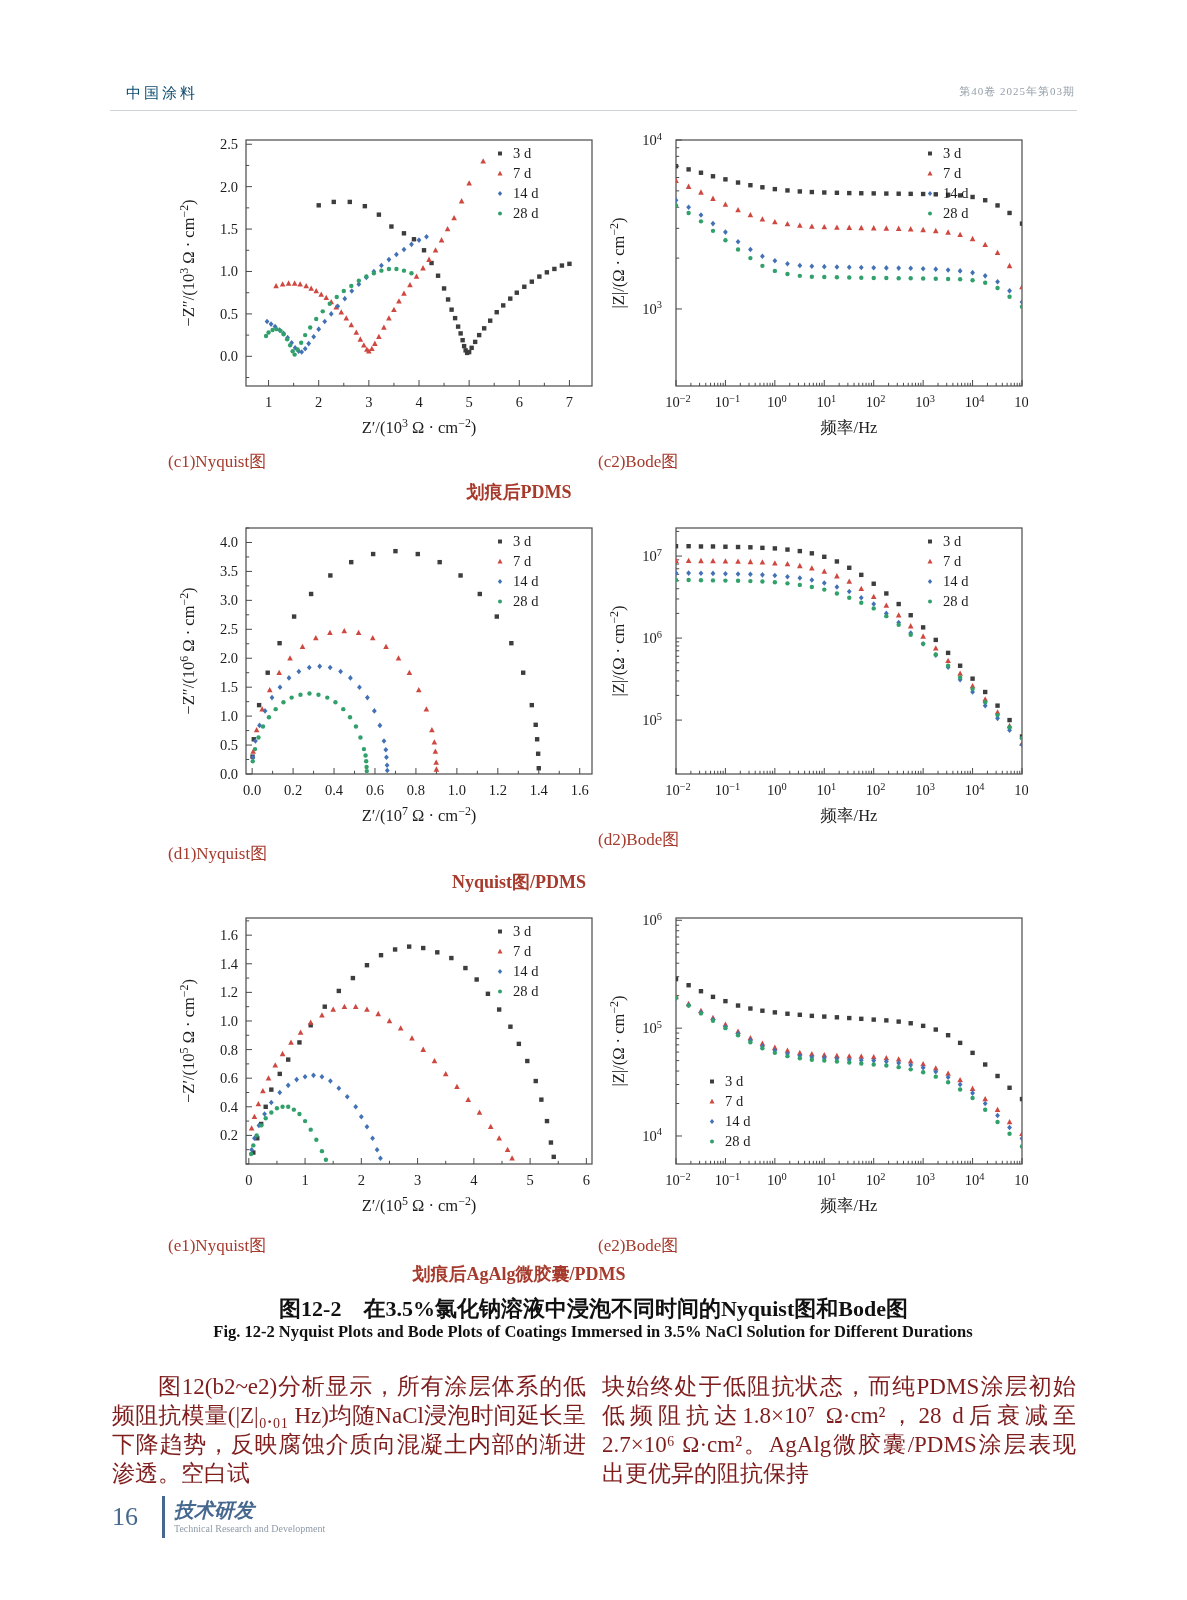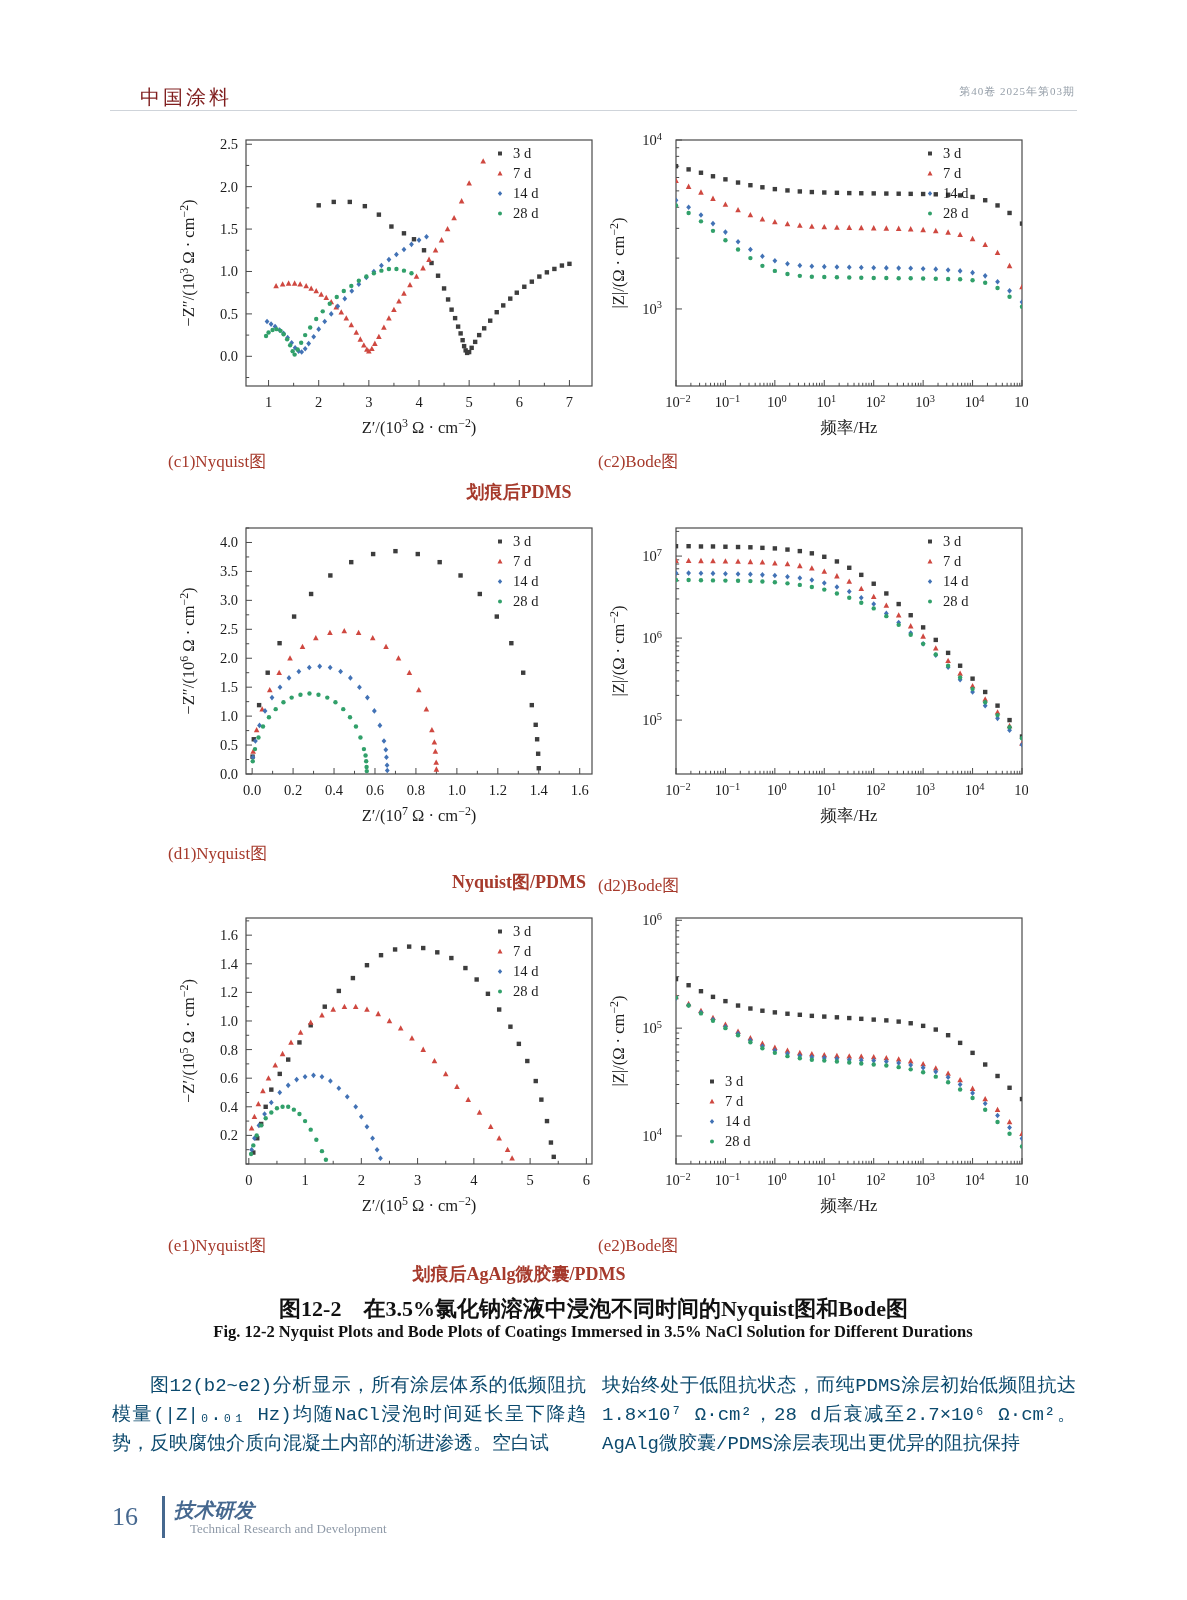--- a/index.html
+++ b/index.html
@@ -1,33 +1,33 @@
 <!DOCTYPE html>
 <html><head>
 <meta charset="utf-8">
 <style>
   html,body{margin:0;padding:0;background:#ffffff;}
   body{width:1187px;height:1600px;position:relative;font-family:"Liberation Serif","DejaVu Serif",serif;color:#1a1a1a;overflow:hidden;}
   .abs{position:absolute;}
-  .hdr-left{left:140px;top:84px;font-size:20px;color:#7f1d1d;letter-spacing:3px;}
+  .hdr-left{left:126px;top:84px;font-size:15px;color:#0c4a6e;letter-spacing:3px;}
   .hdr-right{right:112px;top:84px;font-size:11px;color:#97a0aa;letter-spacing:1px;}
   .hdr-line{left:110px;right:110px;top:110px;border-top:1.5px solid #cfd4da;height:0;}
   .chart{width:430px;height:330px;}
   .chart svg{width:430px;height:330px;display:block;font-family:"Liberation Serif","DejaVu Serif",serif;}
   .subcap{width:430px;text-align:left;color:#a63a2c;font-size:17px;}
   .groupcap{left:0;width:1038px;text-align:center;color:#a63a2c;font-weight:bold;font-size:18px;}
   .figzh{left:0;width:1187px;text-align:center;font-weight:bold;font-size:22px;color:#111;}
   .figen{left:0;width:1186px;text-align:center;font-weight:bold;font-size:16.5px;color:#111;}
-  .bodycol{width:474px;font-size:19px;line-height:29px;text-align:justify;color:#0c4a6e;font-family:Liberation Mono, monospace;}
+  .bodycol{width:474px;font-size:23px;line-height:29px;text-align:justify;color:#7f1d1d;}
   .indent{text-indent:2em;}
   .footer{left:112px;top:1496px;display:flex;align-items:center;}
   .pagenum{font-size:26px;color:#46688f;margin-right:24px;}
   .footbar{width:3px;height:42px;background:#46688f;margin-right:9px;}
   .footzh{font-size:20px;font-weight:bold;color:#46688f;line-height:22px;font-family:"Liberation Sans","DejaVu Sans",sans-serif;font-style:italic;}
-  .footen{font-size:13px;color:#8f9aa8;line-height:15px;margin-left:16px;}
+  .footen{font-size:10px;color:#8f9aa8;line-height:15px;}
 </style>
 </head>
 <body>
 
 <div class="abs hdr-left">中国涂料</div>
 <div class="abs hdr-right">第40卷  2025年第03期</div>
 <div class="abs hdr-line"></div>
 
 <div class="abs chart" style="left:168px;top:126px">
     <svg viewBox="0 0 430 330">
@@ -832,21 +832,21 @@
       <text x="345" y="52" font-size="14.5" text-anchor="start" fill="#1c1c1c"><tspan>7 d</tspan></text>
       <path d="M332 64.98L334.16 67.5L332 70.02L329.84 67.5Z" fill="#4272b5"></path>
       <text x="345" y="72" font-size="14.5" text-anchor="start" fill="#1c1c1c"><tspan>14 d</tspan></text>
       <circle cx="332" cy="87.5" r="1.9800000000000002" fill="#31a06a"></circle>
       <text x="345" y="92" font-size="14.5" text-anchor="start" fill="#1c1c1c"><tspan>28 d</tspan></text>
       <text x="251" y="307" font-size="16.5" text-anchor="middle" fill="#1c1c1c"><tspan>频率/Hz</tspan></text>
       <text x="26" y="137" font-size="16.5" text-anchor="middle" fill="#1c1c1c" transform="rotate(-90 26 137)"><tspan>|Z|/(Ω · cm</tspan><tspan font-size="11.9" dy="-6.3">−2</tspan><tspan dy="6.3">)</tspan></text>
     </svg>
   </div>
 <div class="abs subcap" style="left:168px;top:842px">(d1)Nyquist图</div>
-<div class="abs subcap" style="left:598px;top:874px">(d2)Bode图</div>
+<div class="abs subcap" style="left:598px;top:828px">(d2)Bode图</div>
 <div class="abs groupcap" style="top:870px">Nyquist图/PDMS</div>
 
 <div class="abs chart" style="left:168px;top:904px">
     <svg viewBox="0 0 430 330">
       <rect x="78" y="14" width="346" height="246" fill="none" stroke="#4a4a4a" stroke-width="1.2"></rect>
       <line x1="80.8130081300813" y1="260" x2="80.8130081300813" y2="254" stroke="#4a4a4a" stroke-width="1"></line>
       <text x="80.8130081300813" y="281" font-size="14.5" text-anchor="middle" fill="#1c1c1c"><tspan>0</tspan></text>
       <line x1="137.0731707317073" y1="260" x2="137.0731707317073" y2="254" stroke="#4a4a4a" stroke-width="1"></line>
       <text x="137.0731707317073" y="281" font-size="14.5" text-anchor="middle" fill="#1c1c1c"><tspan>1</tspan></text>
       <line x1="193.33333333333331" y1="260" x2="193.33333333333331" y2="254" stroke="#4a4a4a" stroke-width="1"></line>

